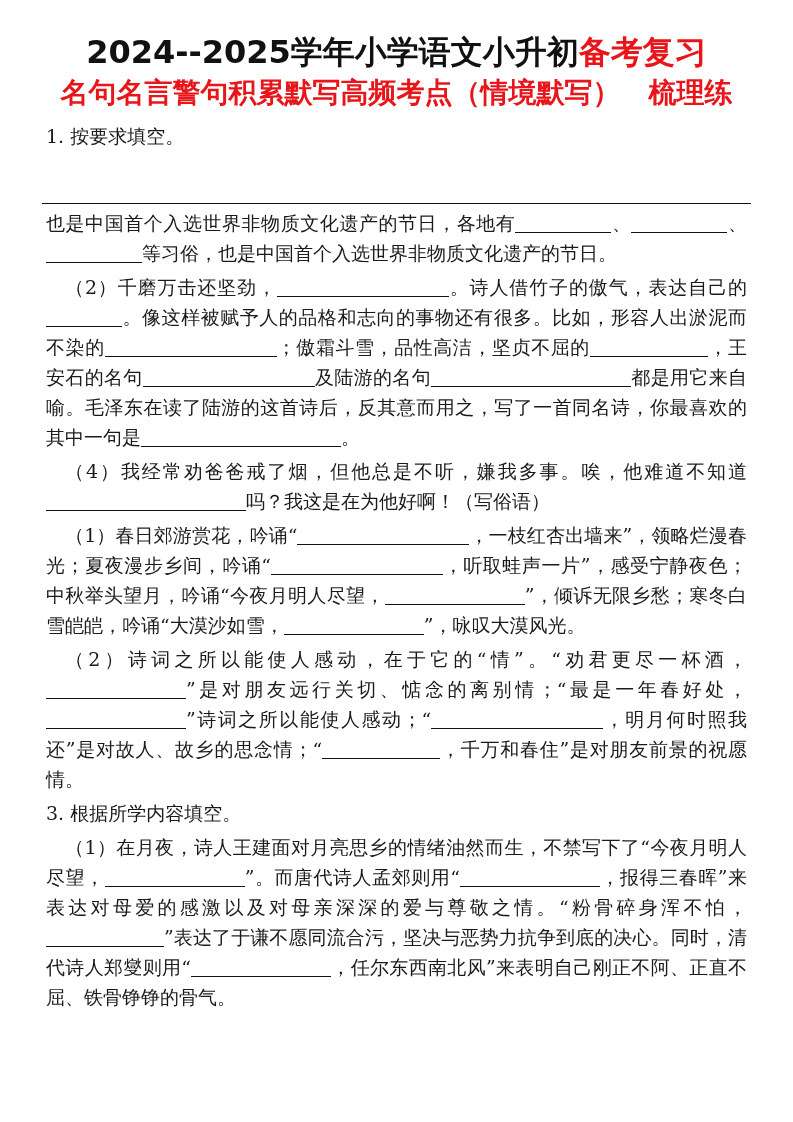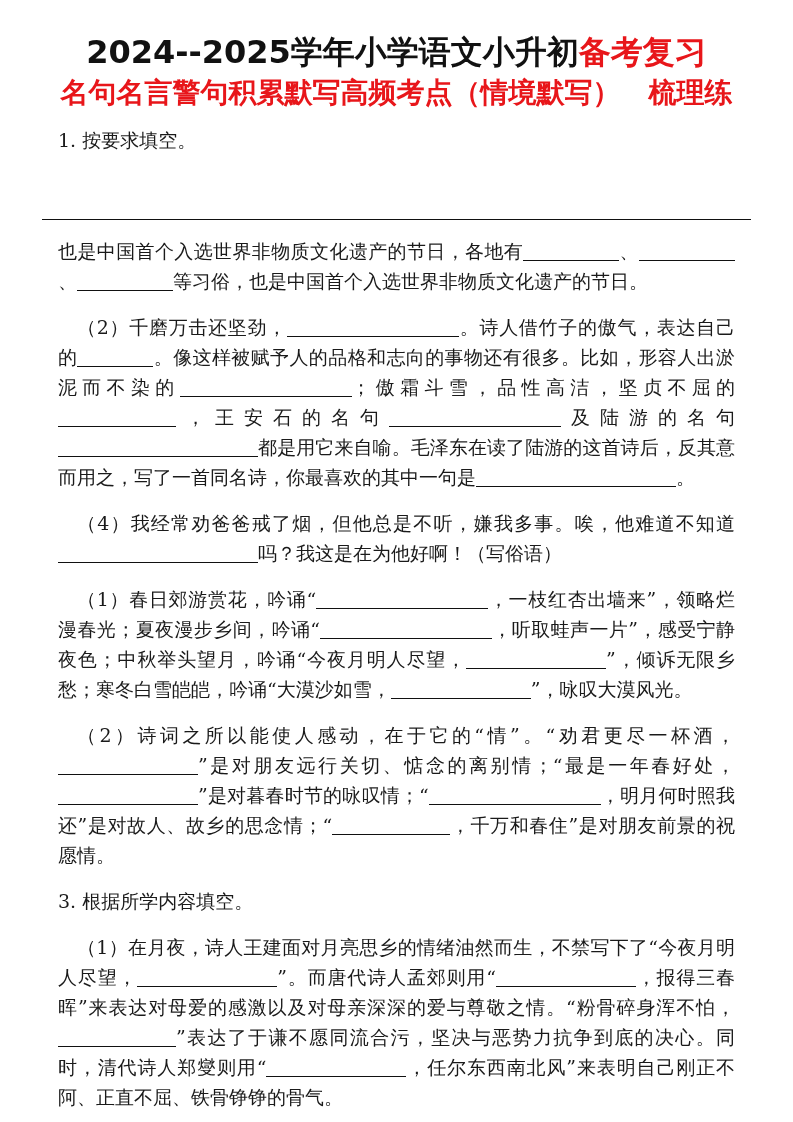--- a/index.html
+++ b/index.html
@@ -50,21 +50,21 @@
     margin: 8px 42px 0 42px;
     width: 709px;
     font-size: 19px;
     line-height: 30px;
     font-family: "DejaVu Serif", "Liberation Serif", serif;
     color: #1a1a1a;
     text-align: justify;
     text-justify: inter-character;
   }
   .para {
-    margin: 16px;
+    margin: 4px;
     padding: 0;
     text-indent: 0;
   }
   .para-indent {
     text-indent: 19px;
   }
 
   
   .blank {
     display: inline-block;
@@ -112,20 +112,20 @@
     <p class="para"><span>也是中国首个入选世界非物质文化遗产的节日，各地有</span><span class="blank b-m"></span><span>、</span><span class="blank b-m"></span><span>、</span><span class="blank b-m"></span><span>等习俗，也是中国首个入选世界非物质文化遗产的节日。</span></p>
 
     <p class="para para-indent"><span>（2）</span><span>千磨万击还坚劲，</span><span class="blank b-xxl"></span><span>。诗人借竹子的傲气，表达自己的</span><span class="blank b-s"></span><span>。像这样被赋予人的品格和志向的事物还有很多。比如，形容人出淤泥而不染的</span><span class="blank b-xxl"></span><span>；傲霜斗雪，品性高洁，坚贞不屈的</span><span class="blank b-l"></span><span>，王安石的名句</span><span class="blank b-xxl"></span><span>及陆游的名句</span><span class="blank b-3xl"></span><span>都是用它来自喻。毛泽东在读了陆游的这首诗后，反其意而用之，写了一首同名诗，你最喜欢的其中一句是</span><span class="blank b-3xl"></span><span>。</span></p>
 
 
     <p class="para para-indent"><span>（4）</span><span>我经常劝爸爸戒了烟，但他总是不听，嫌我多事。唉，他难道不知道</span><span class="blank b-3xl"></span><span>吗？我这是在为他好啊！（写俗语）</span></p>
 
 
     <p class="para para-indent"><span>（1）</span><span>春日郊游赏花，吟诵“</span><span class="blank b-xxl"></span><span>，一枝红杏出墙来”，领略烂漫春光；夏夜漫步乡间，吟诵“</span><span class="blank b-xxl"></span><span>，听取蛙声一片”，感受宁静夜色；中秋举头望月，吟诵“今夜月明人尽望，</span><span class="blank b-xl"></span><span>”，倾诉无限乡愁；寒冬白雪皑皑，吟诵“大漠沙如雪，</span><span class="blank b-xl"></span><span>”，咏叹大漠风光。</span></p>
 
-    <p class="para para-indent"><span>（2）</span><span>诗词之所以能使人感动，在于它的“情”。“劝君更尽一杯酒，</span><span class="blank b-xl"></span><span>”是对朋友远行关切、惦念的离别情；“最是一年春好处，</span><span class="blank b-xl"></span><span>”是对暮春时节的咏叹情；“</span><span class="blank b-xxl"></span><span>，明月何时照我还”是对故人、故乡的思念情；“</span><span class="blank b-l"></span><span>，千万和春住”是对朋友前景的祝愿情。</span></p>
+    <p class="para para-indent"><span>（2）</span><span>诗词之所以能使人感动，在于它的“情”。“劝君更尽一杯酒，</span><span class="blank b-xl"></span><span>”是对朋友远行关切、惦念的离别情；“最是一年春好处，</span><span class="blank b-xl"></span><span>”诗词之所以能使人感动；“</span><span class="blank b-xxl"></span><span>，明月何时照我还”是对故人、故乡的思念情；“</span><span class="blank b-l"></span><span>，千万和春住”是对朋友前景的祝愿情。</span></p>
 
     <p class="para">3. 根据所学内容填空。</p>
 
     <p class="para para-indent"><span>（1）</span><span>在月夜，诗人王建面对月亮思乡的情绪油然而生，不禁写下了“今夜月明人尽望，</span><span class="blank b-xl"></span><span>”。而唐代诗人孟郊则用“</span><span class="blank b-xl"></span><span>，报得三春晖”来表达对母爱的感激以及对母亲深深的爱与尊敬之情。“粉骨碎身浑不怕，</span><span class="blank b-l"></span><span>”表达了于谦不愿同流合污，坚决与恶势力抗争到底的决心。同时，清代诗人郑燮则用“</span><span class="blank b-xl"></span><span>，任尔东西南北风”来表明自己刚正不阿、正直不屈、铁骨铮铮的骨气。</span></p>
 
   </div>
 </div>
 
 </body></html>

